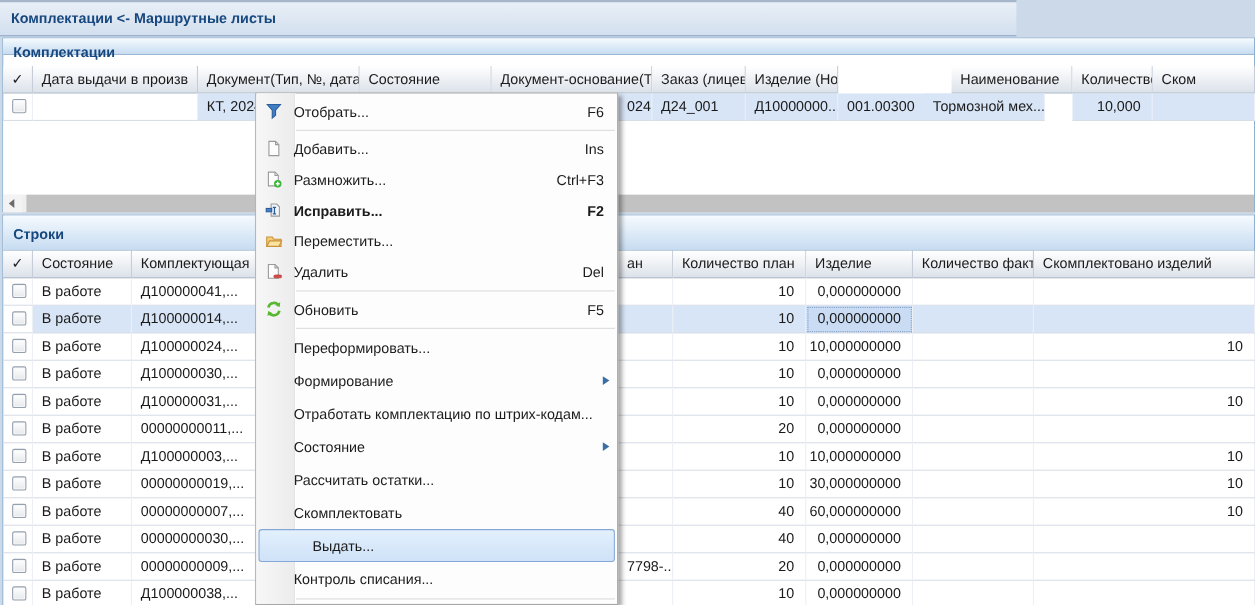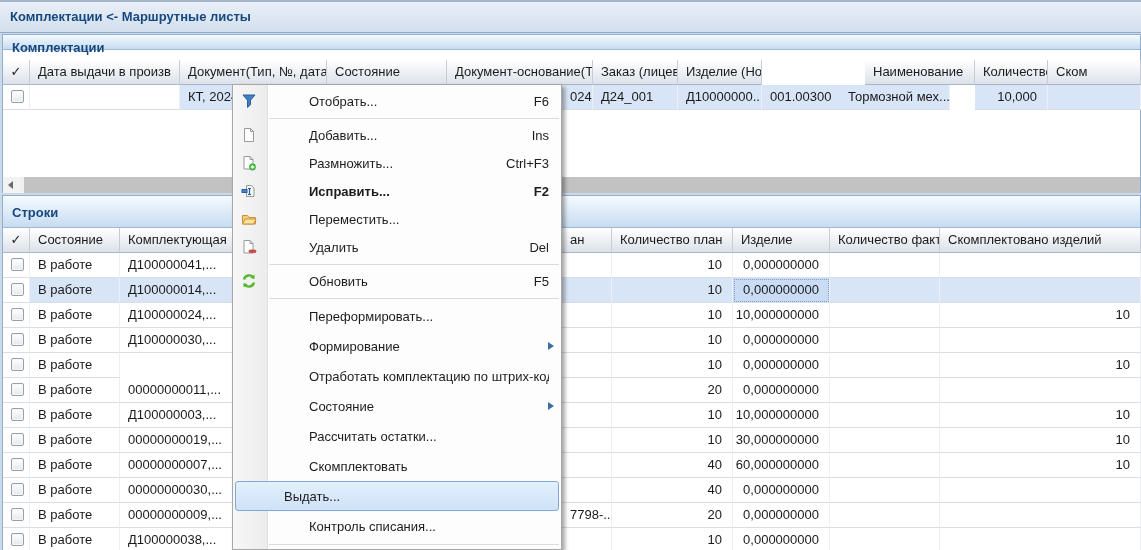--- a/index.html
+++ b/index.html
@@ -5,21 +5,21 @@
   html,body{margin:0;padding:0;}
   .screen{
     position:relative;width:1141px;height:550px;overflow:hidden;
     background:#ccd9e8;
     font-family:"Liberation Sans","DejaVu Sans",sans-serif;
     font-size:13px;color:#1a1a1a;
     -webkit-font-smoothing:antialiased;
   }
   
   .titlebar{
-    position:absolute;left:0;top:0;width:1141px;height:33px;box-sizing:border-box;
+    position:absolute;left:0;top:0;width:924px;height:33px;box-sizing:border-box;
     background:linear-gradient(#e9eff7,#d3dfee);
     border-top:2px solid #a5b6ca;border-bottom:1px solid #91a9c7;
   }
   .titlebar span{
     display:block;padding:7px 0 0 10px;font-weight:bold;color:#16487f;
   }
   
   .panel-frame{position:absolute;box-sizing:border-box;background:#fff;border:1px solid #8fb0d0;}
   .kits-frame{left:2px;top:34px;width:1139px;height:159px;}
   .rows-frame{left:2px;top:195px;width:1139px;height:360px;}
@@ -75,21 +75,21 @@
     box-shadow:3px 3px 4px rgba(0,0,0,.35);
     padding-top:2px;z-index:10;
   }
   .menu-gutter{
     position:absolute;left:0;top:0;bottom:0;width:34px;
     background:linear-gradient(to right,#f7f7f7,#ececec);
     border-right:1px solid #dedede;box-shadow:1px 0 0 #ffffff;
   }
   .menu-item{
     position:relative;height:28px;display:flex;align-items:center;
-    padding:0 12px 0 76px;color:#1c1c1c;z-index:1;box-sizing:border-box;
+    padding:0 12px 0 34px;color:#1c1c1c;z-index:1;box-sizing:border-box;
   }
   .menu-item.tall{height:30px;}
   .menu-item.bold{font-weight:bold;}
   .menu-item.hl{
     margin:0 2px;padding:0 10px 0 48px;border-radius:3px;
     background:linear-gradient(#e3f0fd,#cfe2f8);
     border:1px solid #84a8d5;
   }
   .menu-item .mi-icon{position:absolute;left:8px;top:50%;margin-top:-8px;width:16px;height:16px;}
   .menu-item .mi-label{flex:1;white-space:nowrap;overflow:hidden;}
@@ -210,20 +210,21 @@
         <div class="bcell right" style="left: 609px; width: 121px;">10</div>
         <div class="bcell right" style="left: 730px; width: 97px;">0,000000000</div>
         <div class="bcell" style="left: 827px; width: 110px;"></div>
         <div class="bcell right" style="left: 937px; width: 201px;"></div>
       </div>
       <div class="grid-line" style="top: 353px;">
         <div class="bcell" style="left: 0px; width: 27px;">
           <div class="checkbox"></div>
         </div>
         <div class="bcell" style="left: 27px; width: 90px;">В работе</div>
+        <div class="bcell" style="left: 117px; width: 128px;">Д100000031,...</div>
         <div class="bcell" style="left: 559px; width: 50px;"></div>
         <div class="bcell right" style="left: 609px; width: 121px;">10</div>
         <div class="bcell right" style="left: 730px; width: 97px;">0,000000000</div>
         <div class="bcell" style="left: 827px; width: 110px;"></div>
         <div class="bcell right" style="left: 937px; width: 201px;">10</div>
       </div>
       <div class="grid-line" style="top: 378px;">
         <div class="bcell" style="left: 0px; width: 27px;">
           <div class="checkbox"></div>
         </div>

